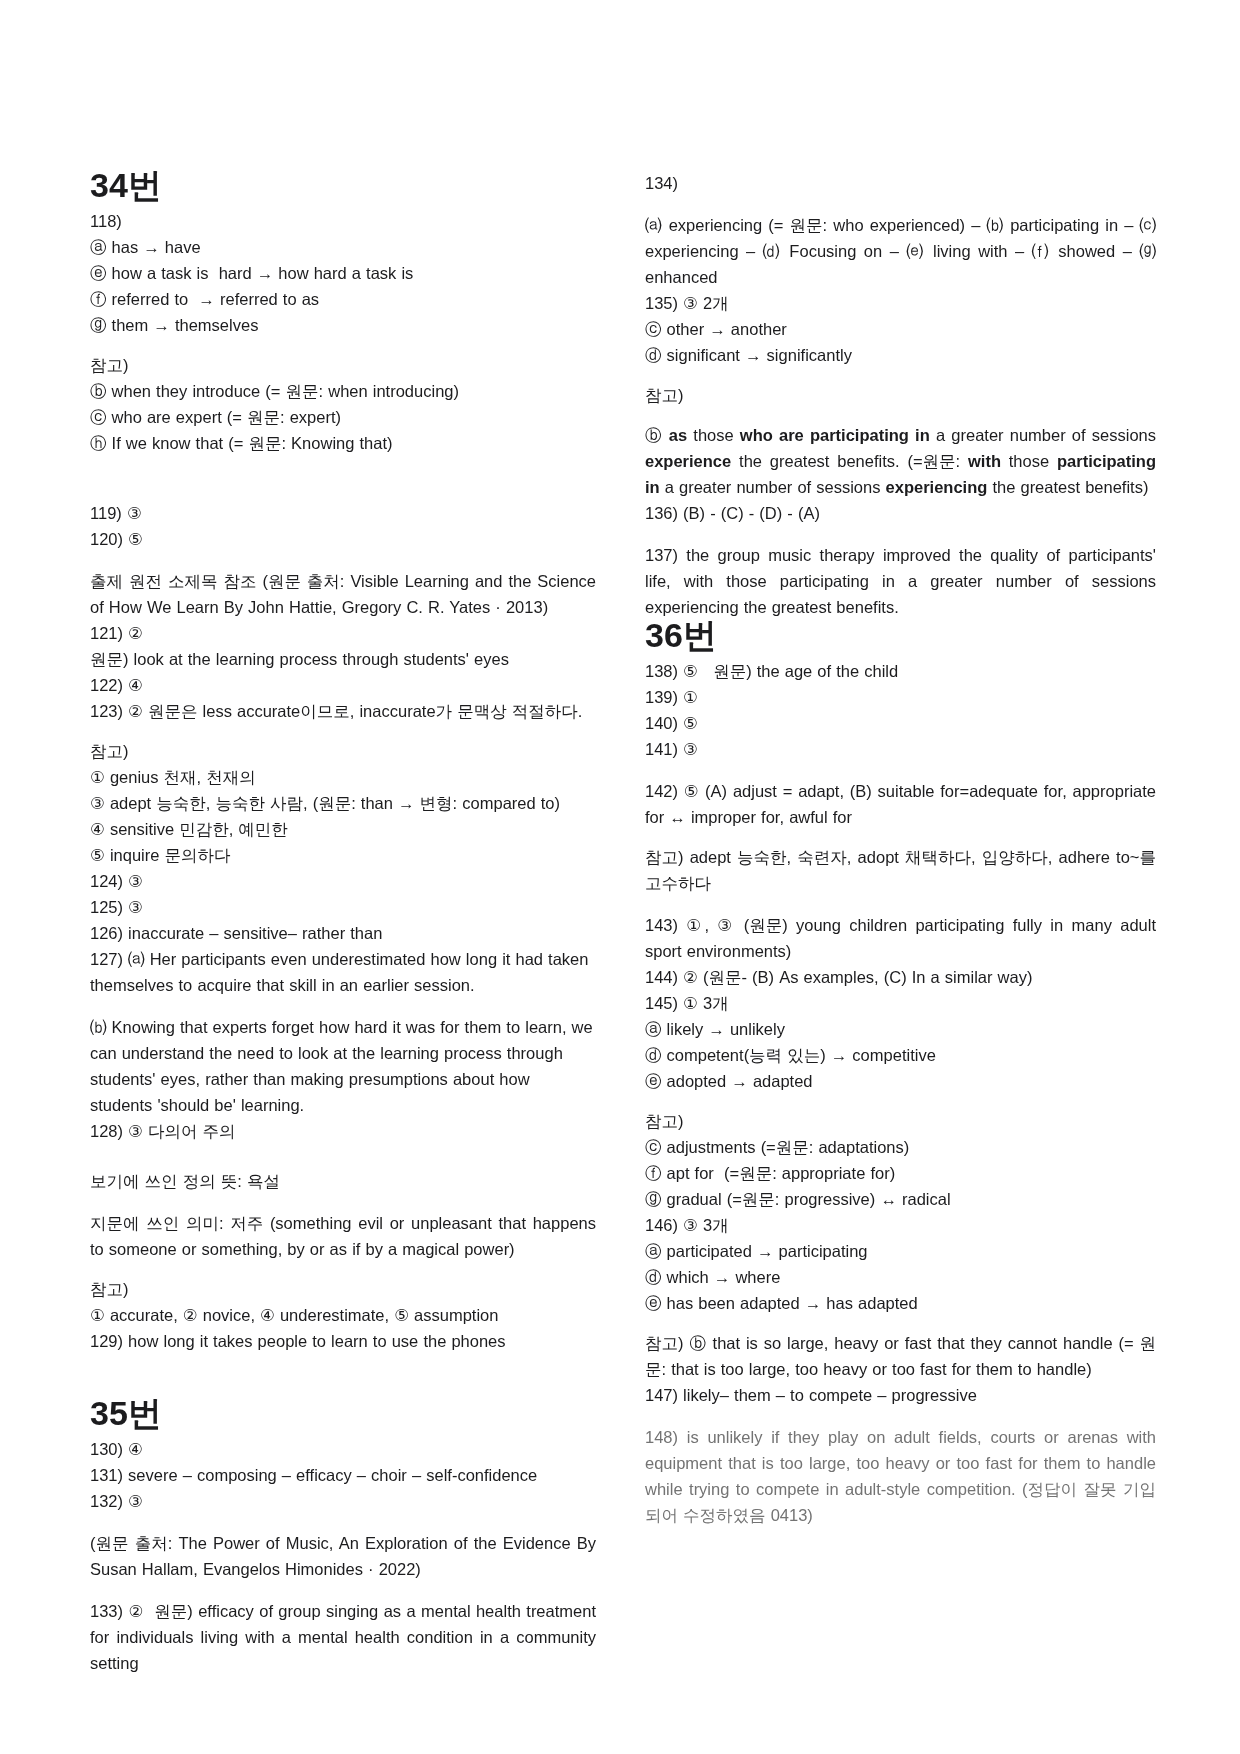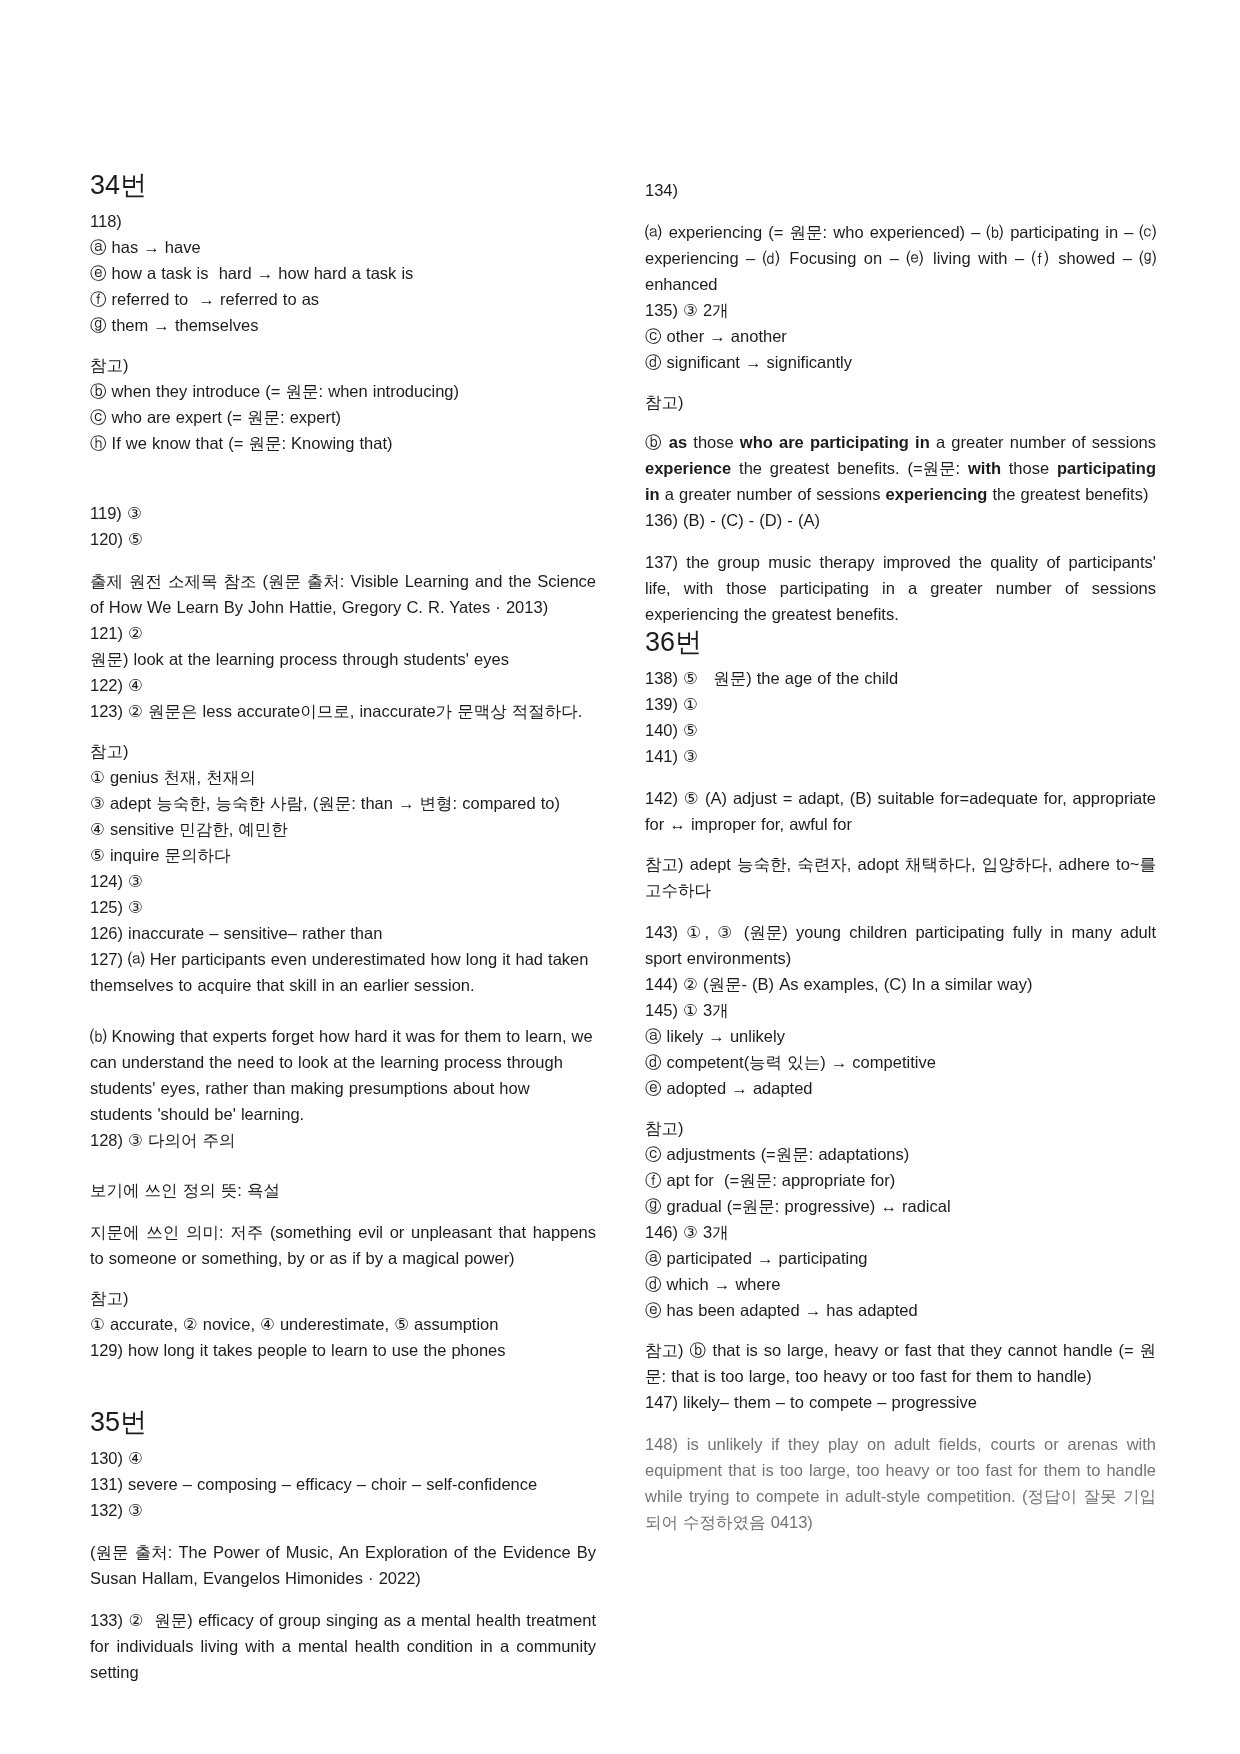--- a/index.html
+++ b/index.html
@@ -15,24 +15,24 @@
     overflow: hidden;
     background: #ffffff;
   }
   .col {
     position: absolute;
     font-size: 16.5px;
     line-height: 26px;
     word-spacing: 0.5px;
   }
   .col-left  { left: 90px;  top: 170px; width: 506px; }
-  .col-right { left: 645px; top: 177px; width: 511px; }
+  .col-right { left: 645px; top: 170px; width: 511px; }
   h2.heading {
-    font-size: 27px;
-    font-weight: 400;
+    font-size: 34px;
+    font-weight: 700;
     line-height: 30px;
     margin: 0 0 8px 0;
   }
   p { margin: 0; }
   p.line { white-space: pre-wrap; }
   p.justify { text-align: justify; margin-top: 16px; }
   .b { font-weight: 700; }
 </style>
 </head>
 <body>
@@ -58,21 +58,21 @@
       <p class="line">123) ② 원문은 less accurate이므로, inaccurate가 문맥상 적절하다.</p>
       <p class="line" style="margin-top: 14px;">참고)</p>
       <p class="line">① genius 천재, 천재의</p>
       <p class="line">③ adept 능숙한, 능숙한 사람, (원문: than → 변형: compared to)</p>
       <p class="line">④ sensitive 민감한, 예민한</p>
       <p class="line">⑤ inquire 문의하다</p>
       <p class="line">124) ③</p>
       <p class="line">125) ③</p>
       <p class="line">126) inaccurate – sensitive– rather than</p>
       <p class="para">127) ⒜ Her participants even underestimated how long it had taken themselves to acquire that skill in an earlier session.</p>
-      <p class="para" style="margin-top: 25px;">⒝ Knowing that experts forget how hard it was for them to learn, we can understand the need to look at the learning process through students' eyes, rather than making presumptions about how students 'should be' learning.</p>
+      <p class="para" style="margin-top: 16px;">⒝ Knowing that experts forget how hard it was for them to learn, we can understand the need to look at the learning process through students' eyes, rather than making presumptions about how students 'should be' learning.</p>
       <p class="line">128) ③ 다의어 주의</p>
       <p class="line" style="margin-top: 24px;">보기에 쓰인 정의 뜻: 욕설</p>
       <p class="para justify">지문에 쓰인 의미: 저주 (something evil or unpleasant that happens to someone or something, by or as if by a magical power)</p>
       <p class="line" style="margin-top: 14px;">참고)</p>
       <p class="line">① accurate, ② novice, ④ underestimate, ⑤ assumption</p>
       <p class="line">129) how long it takes people to learn to use the phones</p>
       <h2 class="heading" style="margin-top: 44px;">35번</h2>
       <p class="line">130) ④</p>
       <p class="line">131) severe – composing – efficacy – choir – self-confidence</p>
       <p class="line">132) ③</p>

